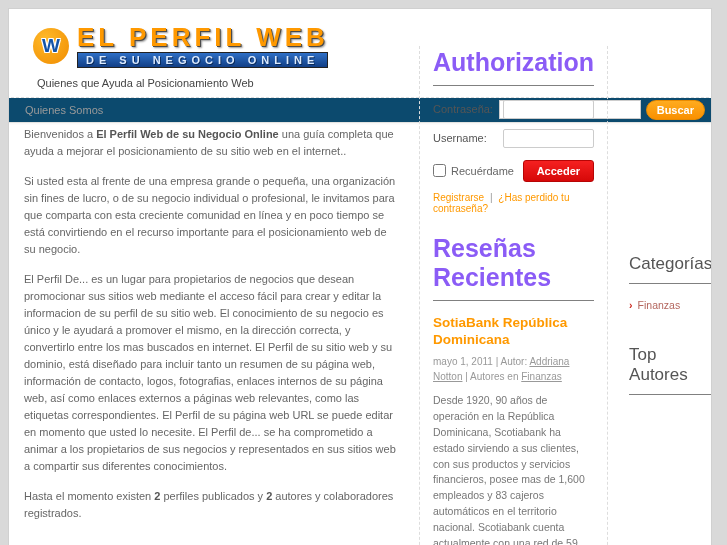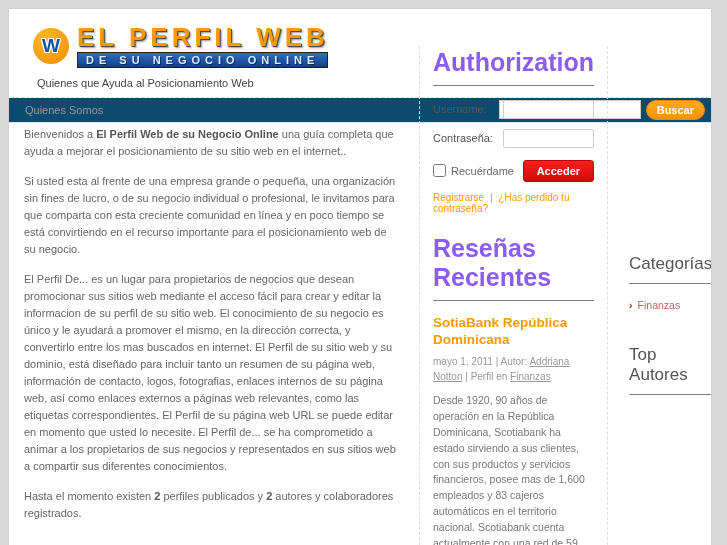--- a/index.html
+++ b/index.html
@@ -91,26 +91,26 @@
       <p>Si usted esta al frente de una empresa grande o pequeña, una organización sin fines de lucro, o de su negocio individual o profesional, le invitamos para que comparta con esta creciente comunidad en línea y en poco tiempo se está convirtiendo en el recurso importante para el posicionamiento web de su negocio.</p>
       <p>El Perfil De... es un lugar para propietarios de negocios que desean promocionar sus sitios web mediante el acceso fácil para crear y editar la informacion de su perfil de su sitio web. El conocimiento de su negocio es único y le ayudará a promover el mismo, en la dirección correcta, y convertirlo entre los mas buscados en internet. El Perfil de su sitio web y su dominio, está diseñado para incluir tanto un resumen de su página web, información de contacto, logos, fotografias, enlaces internos de su página web, así como enlaces externos a páginas web relevantes, como las etiquetas correspondientes. El Perfil de su página web URL se puede editar en momento que usted lo necesite. El Perfil de... se ha comprometido a animar a los propietarios de sus negocios y representados en sus sitios web a compartir sus diferentes conocimientos.</p>
       <p><span>Hasta el momento existen </span><b>2</b><span> perfiles publicados y </span><b>2</b><span> autores y colaboradores registrados.</span></p>
 
     </div>
 
     <div class="col-mid">
       <h2 class="panel-heading">Authorization</h2>
 
       <div class="form-row">
+        <label>Contraseña:</label>
+        <input type="password" style="">
+      </div>
+      <div class="form-row">
         <label>Username:</label>
         <input type="text" style="">
-      </div>
-      <div class="form-row">
-        <label>Contraseña:</label>
-        <input type="password" style="">
       </div>
       <div class="auth-actions">
         <span class="remember">
           <input type="checkbox" style="">
           <span>Recuérdame</span>
         </span>
         <button class="login-btn">Acceder</button>
       </div>
       <div class="auth-links">
         <a>Registrarse</a>
@@ -121,21 +121,21 @@
       <h2 class="panel-heading">Reseñas Recientes</h2>
 
       <div class="article">
         <a class="article-title">SotiaBank República Dominicana</a>
         <div class="article-meta">
           <span>mayo 1, 2011</span>
           <span>|</span>
           <span>Autor:</span>
           <a>Addriana Notton</a>
           <span>|</span>
-          <span>Perfil en</span>
+          <span>Autores en</span>
           <a>Finanzas</a>
         </div>
         <div class="article-excerpt">Desde 1920, 90 años de operación en la República Dominicana, Scotiabank ha estado sirviendo a sus clientes, con sus productos y servicios financieros, posee mas de 1,600 empleados y 83 cajeros automáticos en el territorio nacional. Scotiabank cuenta actualmente con una red de 59 sucursales ubicadas en forma estratégicaen toda la República, y esta diseñado …</div>
       </div>
 
     </div>
 
     <div class="col-right">
       <h2 class="side-heading">Categorías</h2>
       <ul class="side-list">

